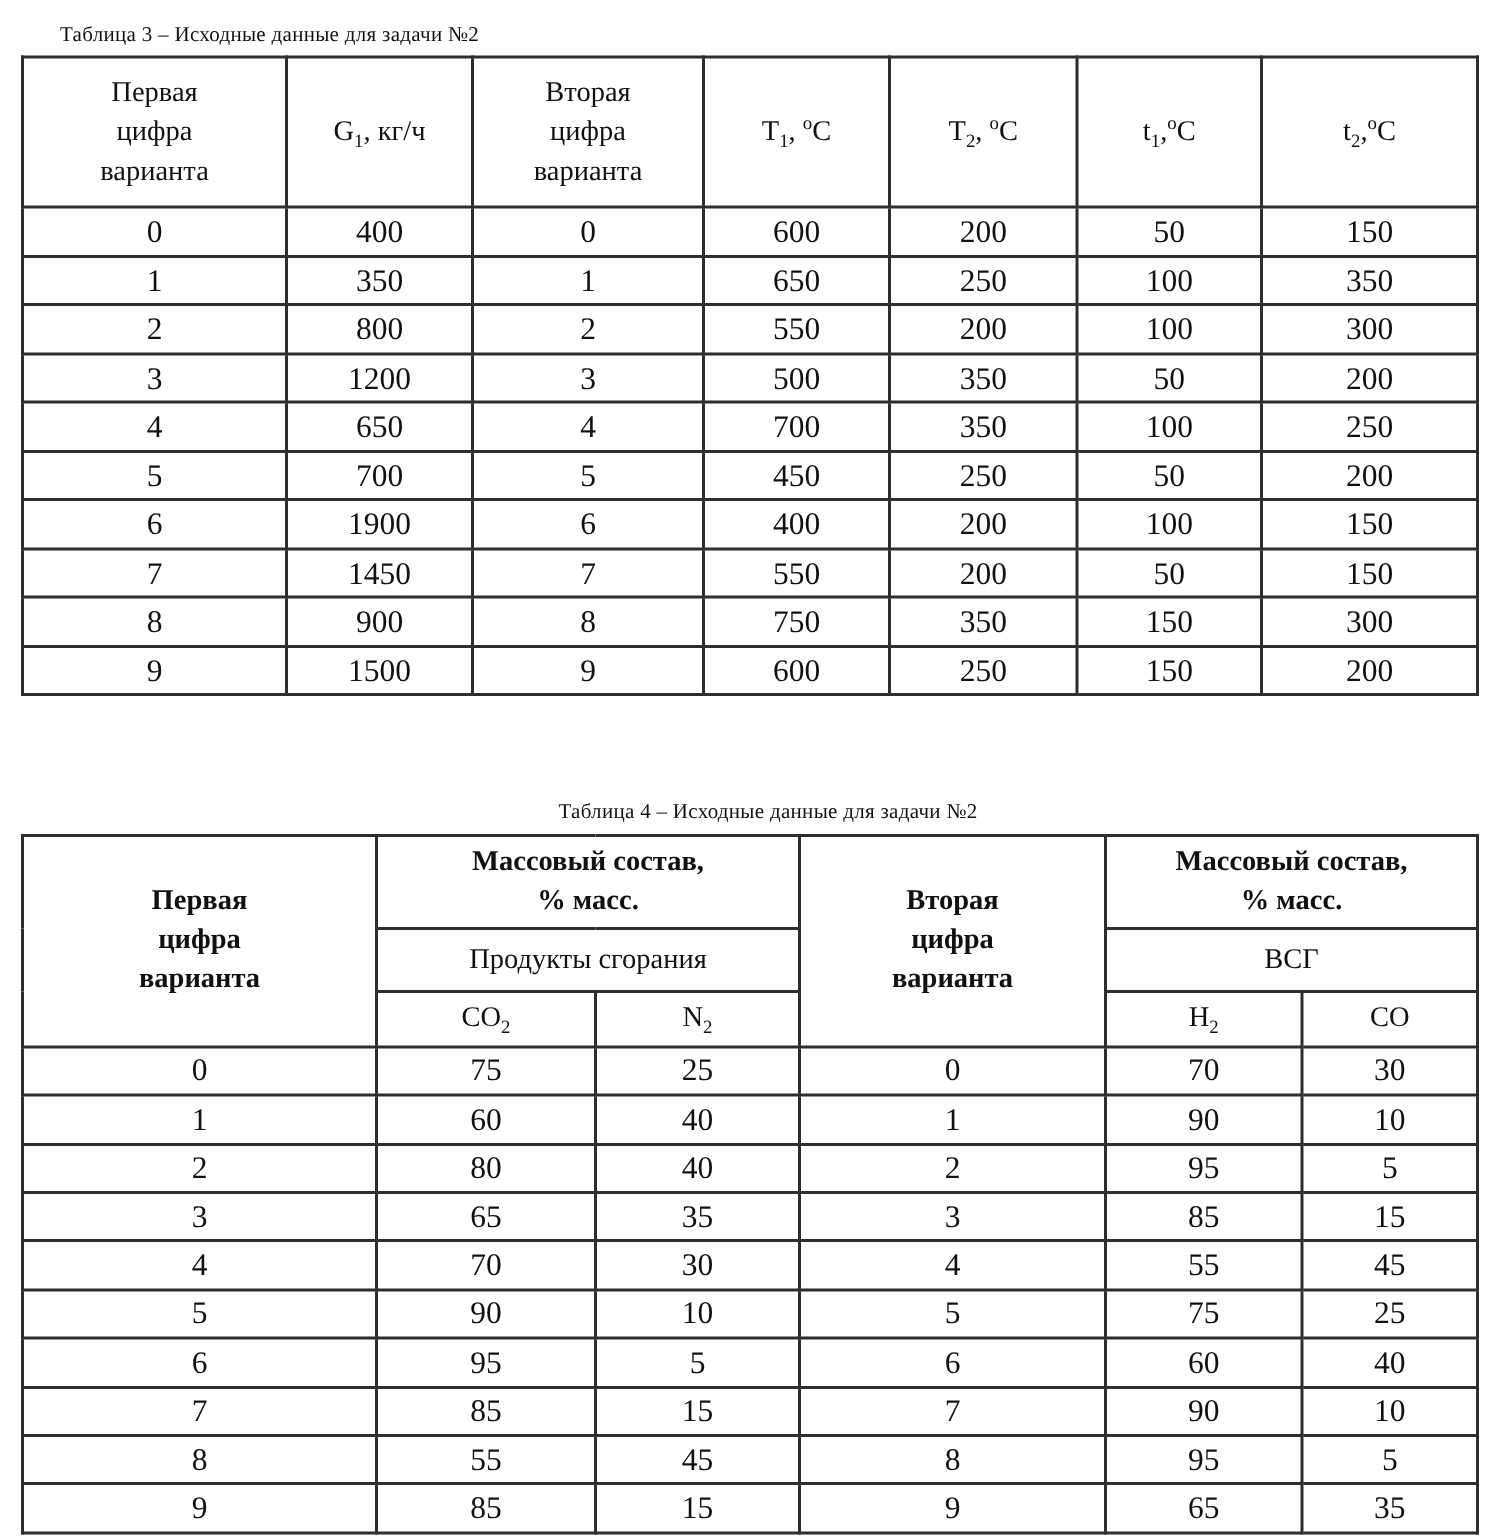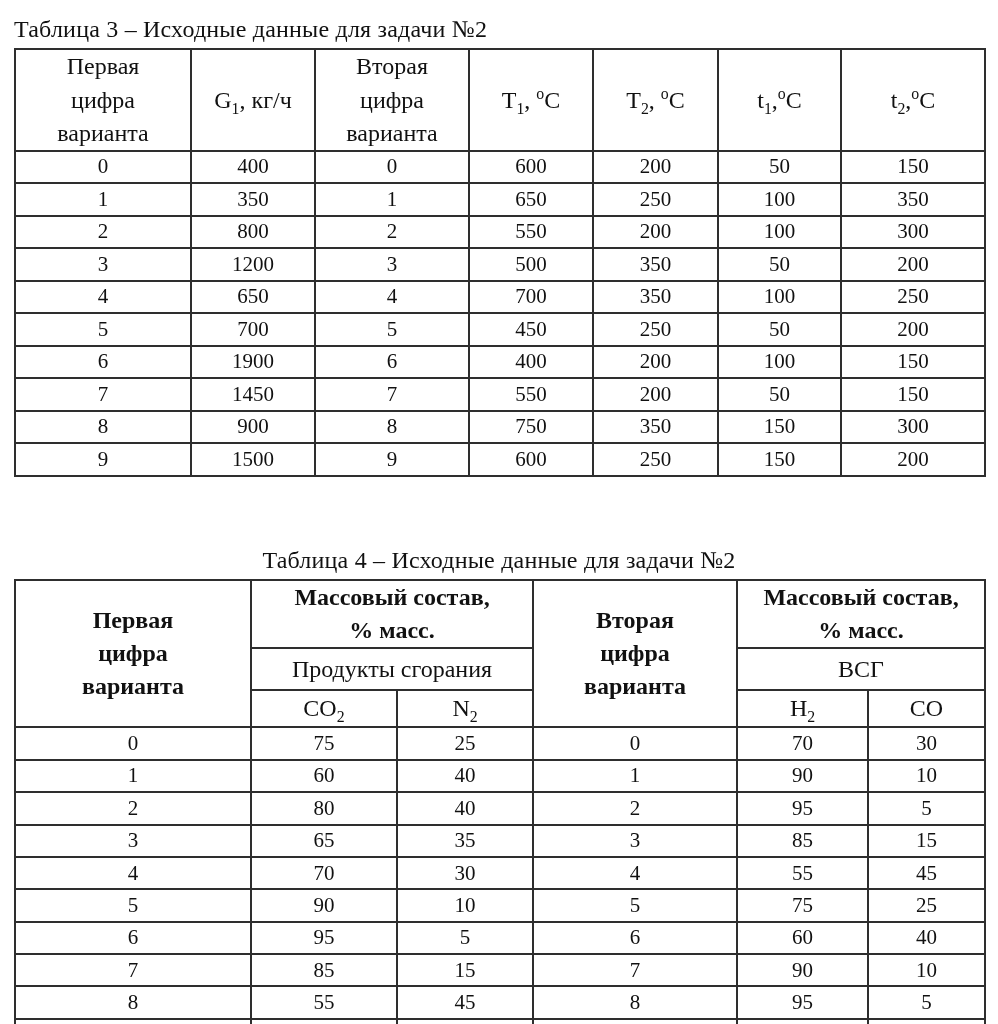--- a/index.html
+++ b/index.html
@@ -5,38 +5,38 @@
   * { box-sizing: border-box; }
   html, body { margin: 0; padding: 0; }
   body {
     width: 998px; height: 1024px;
     background: #ffffff; color: #111111;
     font-family: "Liberation Serif", "DejaVu Serif", serif;
     overflow: hidden;
   }
   .page { padding: 16px 14px 0 14px; }
   .tbl-title {
-    font-size: 24px; line-height: 1.1;
-    margin: 0 0 6px 0;
+    font-size: 14px; line-height: 1.1;
+    margin: 0 0 6px 26px;
     letter-spacing: 0.2px;
   }
   .title4 { margin-top: 70px; text-align: center; }
   table {
     border-collapse: collapse;
     width: 970px;
     table-layout: fixed;
   }
   th, td {
     border: 2px solid #2e2e2e;
     text-align: center;
     vertical-align: middle;
     padding: 0 2px;
     font-weight: normal;
   }
-  th { font-size: 24px; line-height: 1.38; white-space: pre-line; }
+  th { font-size: 19px; line-height: 1.38; white-space: pre-line; }
   td { font-size: 21px; line-height: 1.0; }
   .t3 thead tr { height: 100px; }
   .t3 tbody tr { height: 32.5px; }
   .t4 tr.h1 th { height: 62px; font-weight: bold; }
   .t4 tr.h2 th { height: 42px; }
   .t4 tr.h3 th { height: 37px; text-align: center; }
   .t4 tbody tr { height: 32.4px; }
   .it { }
   sub { font-size: 66%; line-height: 0; }
   sup { font-size: 66%; line-height: 0; }

